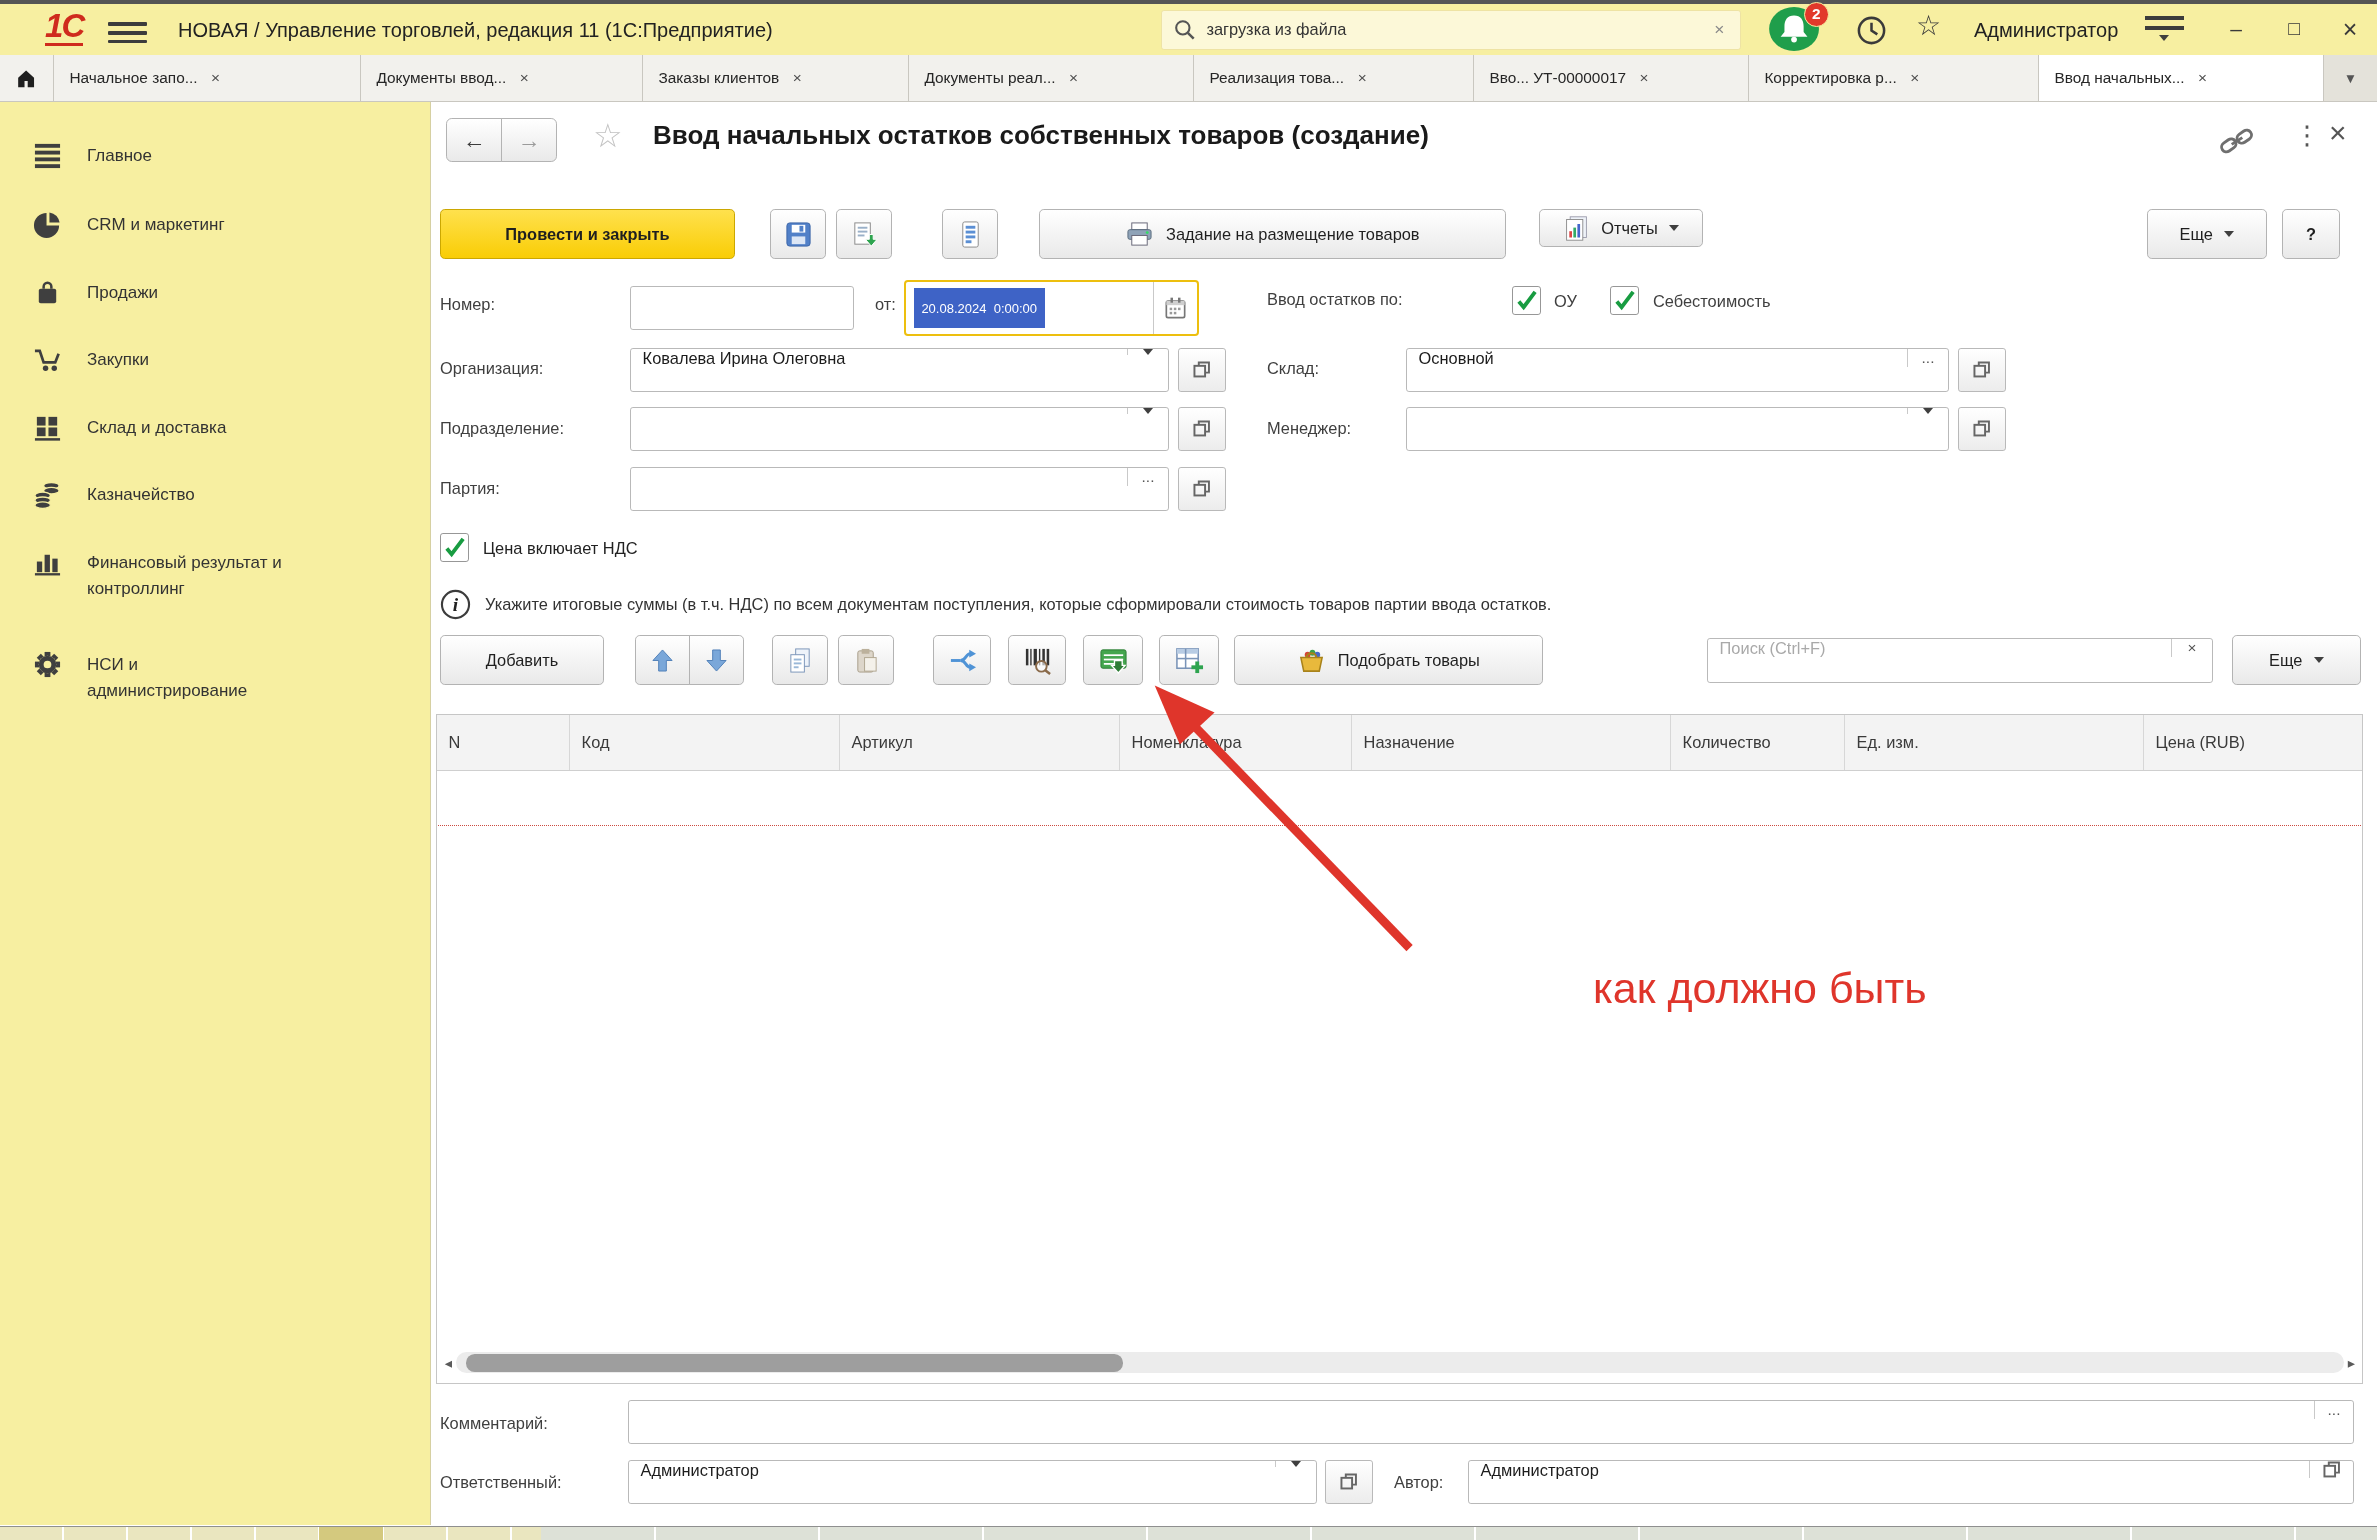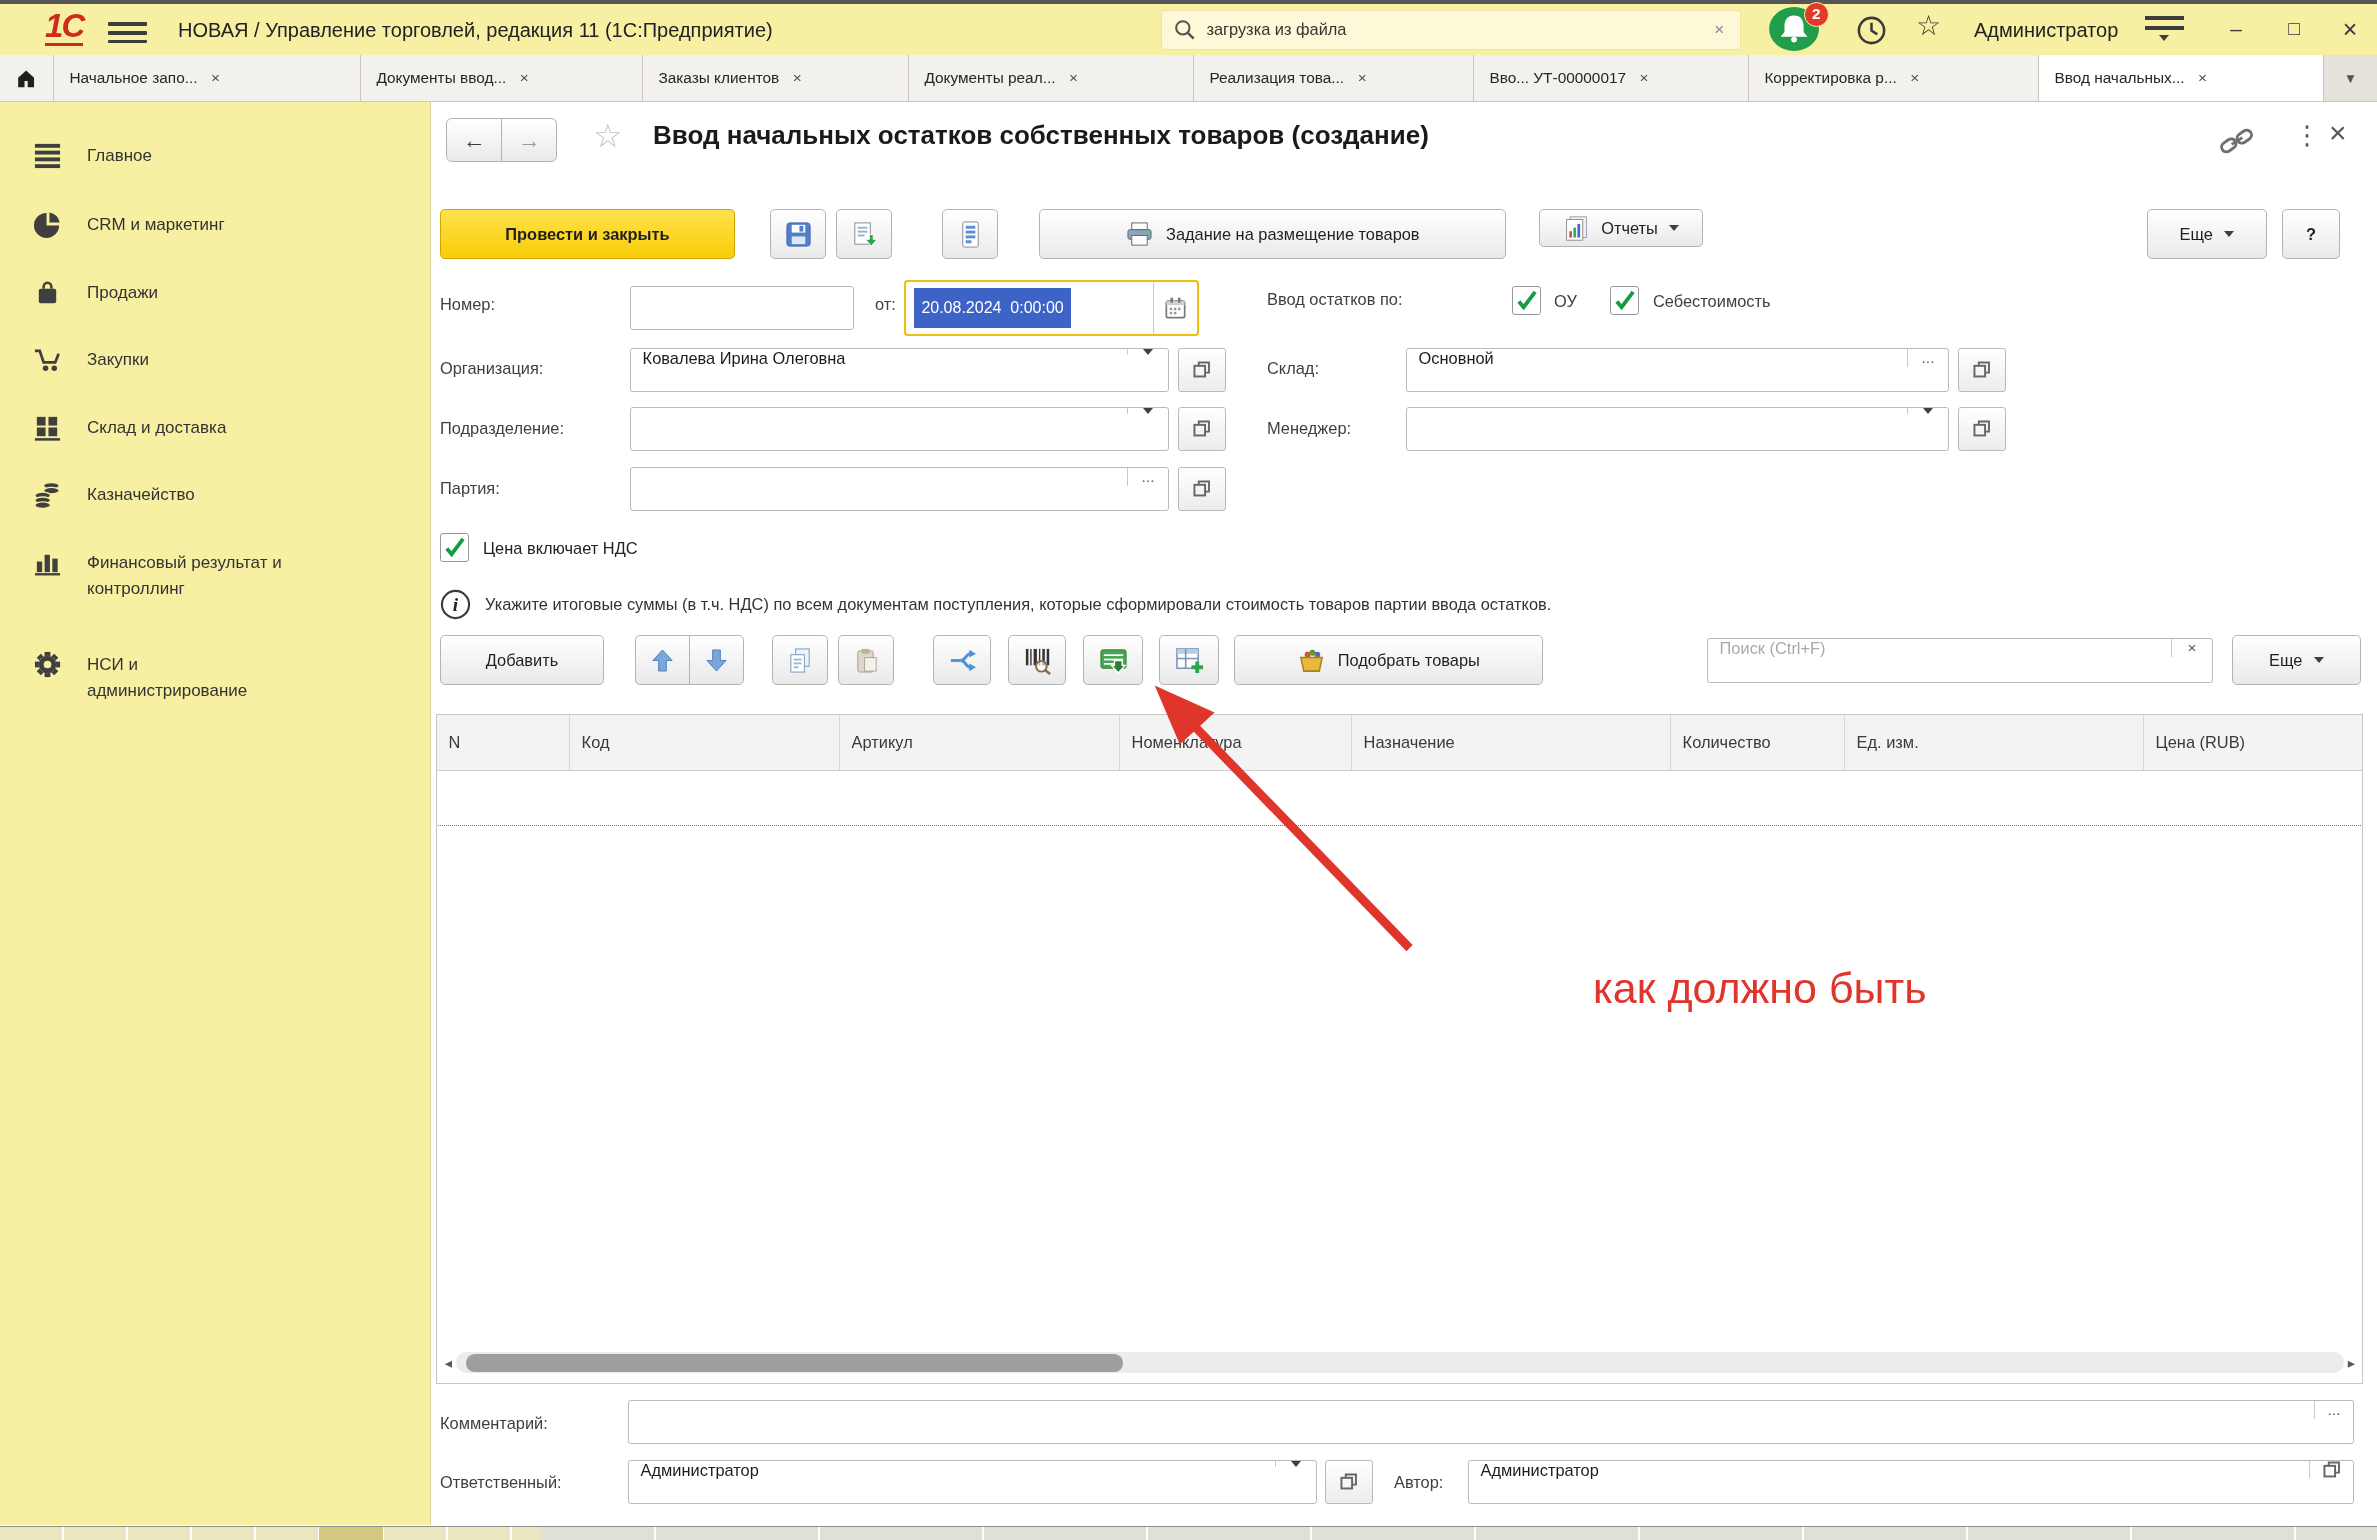--- a/index.html
+++ b/index.html
@@ -38,21 +38,21 @@
   .btn { position:absolute; display:flex; align-items:center; justify-content:center; gap:11.6px; background:linear-gradient(#ffffff,#e9e9e9); border:1px solid #b3b3b3; border-radius:4.8px; font-size:16.4px; color:#1f1f1f; cursor:default; }
   .ybtn { background:linear-gradient(#ffe14d,#f9cd05); border:1px solid #cba701; font-weight:bold; }
   .lbl { position:absolute; font-size:16.4px; color:#3f3f3f; white-space:nowrap; }
   .field { position:absolute; display:flex; align-items:flex-start; background:#fff; border:1px solid #b9b9b9; border-radius:2.9px; font-size:16.4px; color:#1c1c1c; }
   .field .txt { flex:1; display:flex; align-items:center; padding:0 11.6px; overflow:hidden; white-space:pre; }
   .field .sec { width:41px; border-left:1px solid #c9c9c9; display:flex; align-items:center; justify-content:center; color:#555; font-size:15.4px; }
   .caret { width:0; height:0; border-left:5.8px solid transparent; border-right:5.8px solid transparent; border-top:6.8px solid #3f3f3f; }
   .openbtn { position:absolute; display:flex; align-items:center; justify-content:center; background:linear-gradient(#ffffff,#ececec); border:1px solid #b9b9b9; border-radius:2.9px; }
   .cbbox { position:absolute; width:29px; height:29px; border:1.9px solid #979797; border-radius:2.9px; background:#fff; display:flex; align-items:center; justify-content:center; }
   .datewrap { position:absolute; border:2.9px solid #edbf0e; border-radius:3.9px; background:#fff; display:flex; align-items:stretch; }
-  .datewrap .sel { display:flex; align-items:center; background:#3e63c6; color:#fff; font-size:16px; padding:0 7.7px; margin:5.8px 1.9px 5.8px 7.7px; white-space:pre; }
+  .datewrap .sel { display:flex; align-items:center; background:#3e63c6; color:#fff; font-size:13px; padding:0 7.7px; margin:5.8px 1.9px 5.8px 7.7px; white-space:pre; }
   .datewrap .calsec { width:44px; border-left:1px solid #c9c9c9; margin-left:auto; display:flex; align-items:center; justify-content:center; }
   .placeholder { color:#a9a9a9; }
 
   
   .tbl { left:436px; top:714px; width:1927px; height:670px; border:1px solid #c6c6c6; background:#fff; }
   .thead { display:flex; height:56px; background:#f3f3f3; border-bottom:1px solid #cfcfcf; }
   .th { border-right:1px solid #d7d7d7; padding-left:11.6px; line-height:54px; font-size:16.4px; color:#3a3a3a; white-space:nowrap; overflow:hidden; }
   .redline { position:absolute; left:1px; top:110px; width:1923px; height:0; border-top:1.9px dotted #cc4b41; }
   .hscroll { position:absolute; left:3.9px; bottom:7.7px; width:1918px; height:25px; display:flex; align-items:center; }
   .hscroll .trk { flex:1; height:21px; background:#ececec; border-radius:10.6px; position:relative; }

